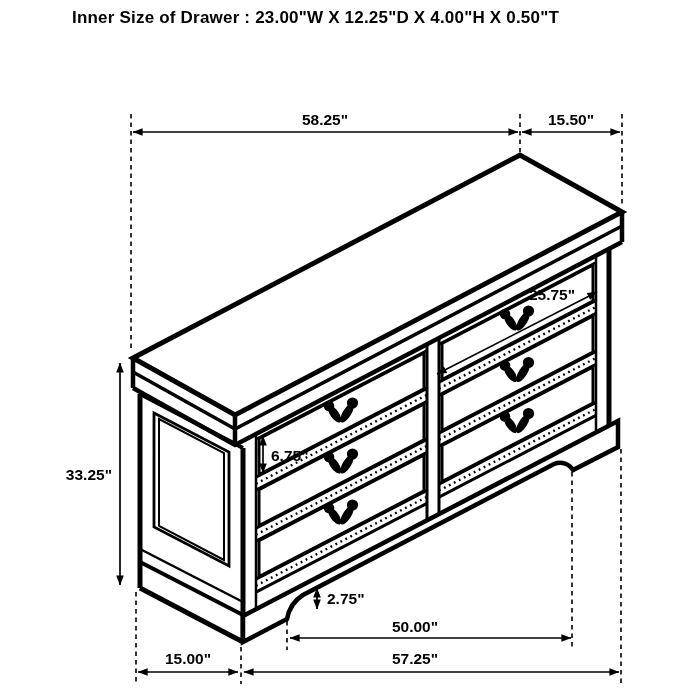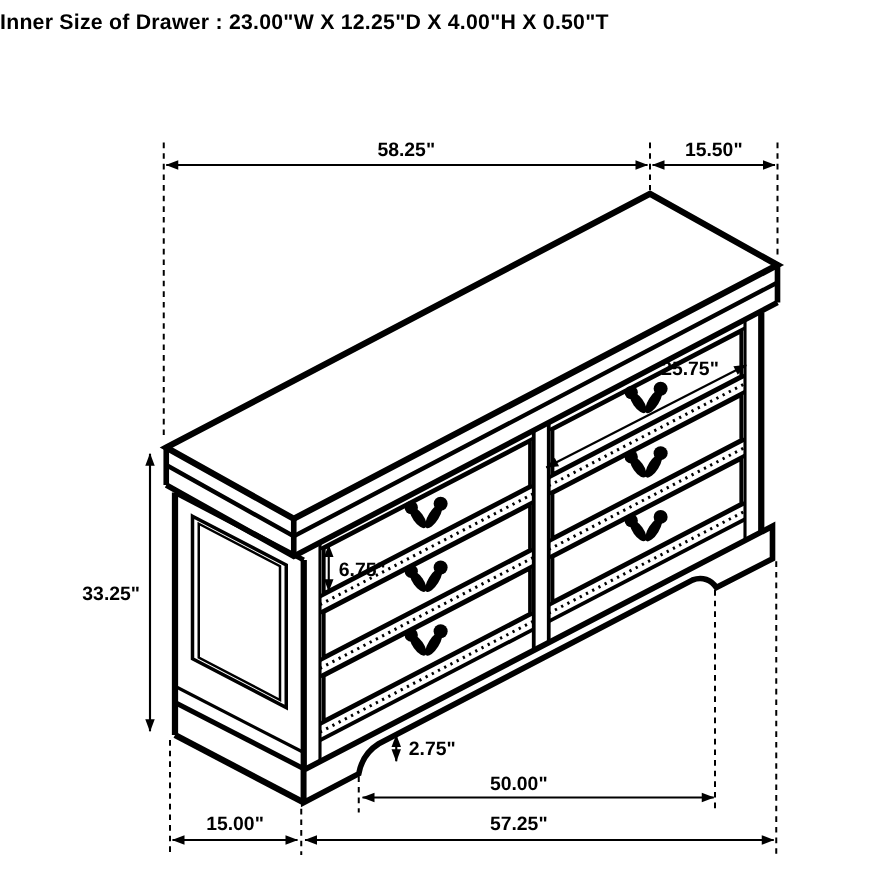--- a/index.html
+++ b/index.html
@@ -1,18 +1,18 @@
 <!DOCTYPE html>
 <html><head>
 <meta charset="utf-8">
 <style>
   html,body{margin:0;padding:0;background:#fff;}
   .stage{position:relative;width:700px;height:700px;background:#fff;overflow:hidden;
          font-family:"Liberation Sans",sans-serif;}
-  .fig-title{position:absolute;top:8px;left:0;width:559px;text-align:left;
+  .fig-title{position:absolute;top:8px;left:0;width:559px;text-align:right;
              font:bold 17px "Liberation Sans",sans-serif;color:#000;letter-spacing:.2px;}
   svg{position:absolute;top:0;left:0;}
   .ln{stroke:#000;fill:none;stroke-linejoin:miter;stroke-linecap:butt;}
   .fw{fill:#fff;}
   .s5{stroke-width:5;}
   .s45{stroke-width:4.5;}
   .s4{stroke-width:4;}
   .s35{stroke-width:3.5;}
   .s3{stroke-width:3;}
   .s28{stroke-width:2.8;}

